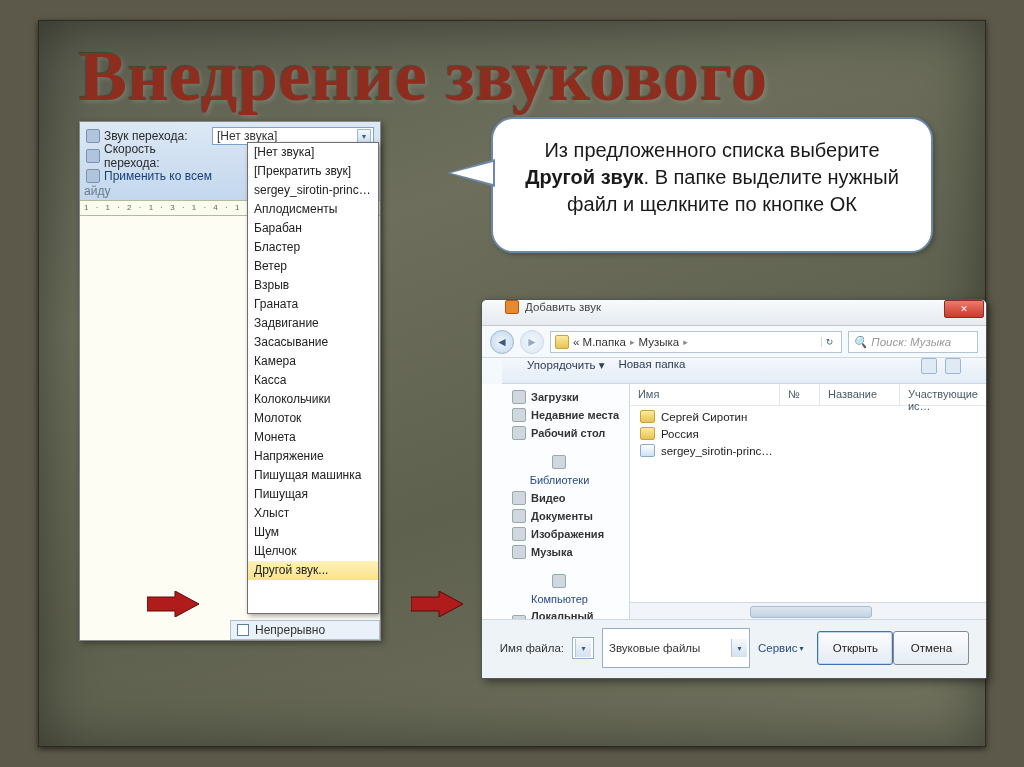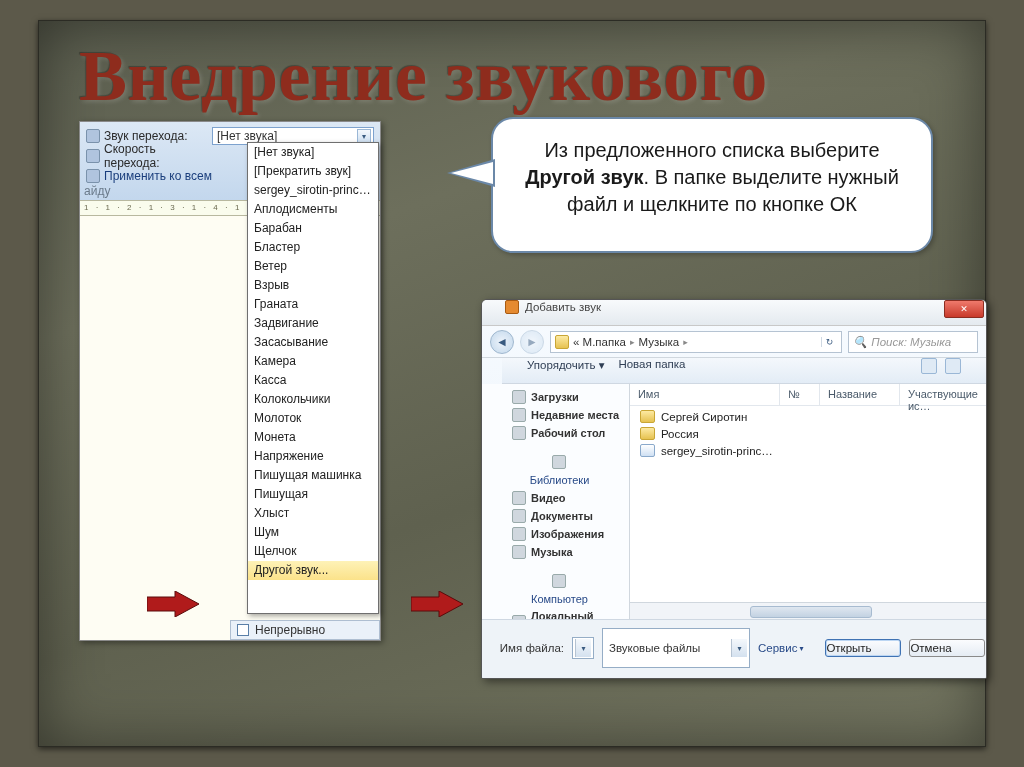--- a/index.html
+++ b/index.html
@@ -170,23 +170,23 @@
   .scroll-h::before{content:"";position:absolute;left:120px;top:3px;width:120px;height:10px;background:linear-gradient(#dfe7f0,#c3d2e2);border:1px solid #a7bbd0;border-radius:3px;}
   .dlg-bottom {
     border-top:1px solid #cfd8e2; background:#eef3f8; padding:8px 10px 10px;
     display:flex; flex-direction:row; gap:8px;
   }
   .fn-row { display:flex; align-items:center; gap:8px; }
   .fn-row label { width:72px; text-align:right; color:#333;}
   .fn-input { flex:1; height:22px; border:1px solid #95adc6; background:#fff; display:flex;align-items:center;justify-content:flex-end;padding:0 2px;}
   .fn-input .arw, .fn-type .arw { width:16px;height:18px;background:linear-gradient(#f4f8fc,#d4e1ef);border-left:1px solid #b5c3d2;display:flex;align-items:center;justify-content:center;font-size:8px;color:#3a5b80;}
   .fn-type { width:148px; height:40px; border:1px solid #95adc6; background:#fff; display:flex;align-items:center;justify-content:space-between;padding:0 2px 0 6px;color:#333;}
-  .btn-row { display:flex; justify-content:flex-end; gap:8px; align-items:center;}
+  .btn-row { display:flex; justify-content:flex-end; align-items:center;}
   .btn-row .svc { color:#284a88; margin-right:14px; display:flex;align-items:center;gap:2px;}
-  .btn { width:76px; height:18px; border:1px solid #8a8a8a; border-radius:3px; background:linear-gradient(#fbfcfe,#e5ecf4); display:flex;align-items:center;justify-content:flex-start; color:#222;}
+  .btn { width:76px; height:34px; border:1px solid #8a8a8a; border-radius:3px; background:linear-gradient(#fbfcfe,#e5ecf4); display:flex;align-items:center;justify-content:center; color:#222;}
   .btn.primary { border-color:#3f72b3; box-shadow:0 0 0 1px #bcd6f3 inset;}
 </style>
 </head>
 <body>
 
 <div class="slide">
   <div class="slide-title">Внедрение звукового файла</div>
 
   <div class="callout">
     <span class="tail"></span>

